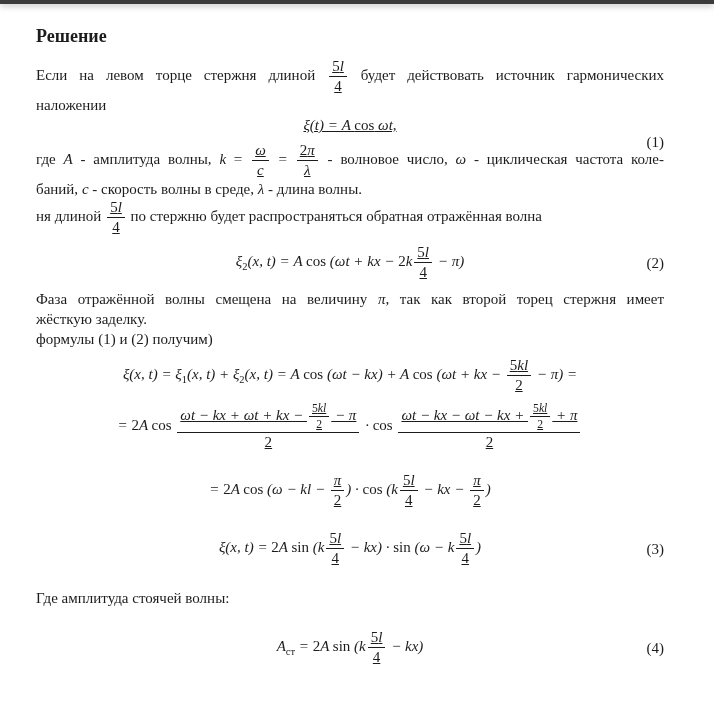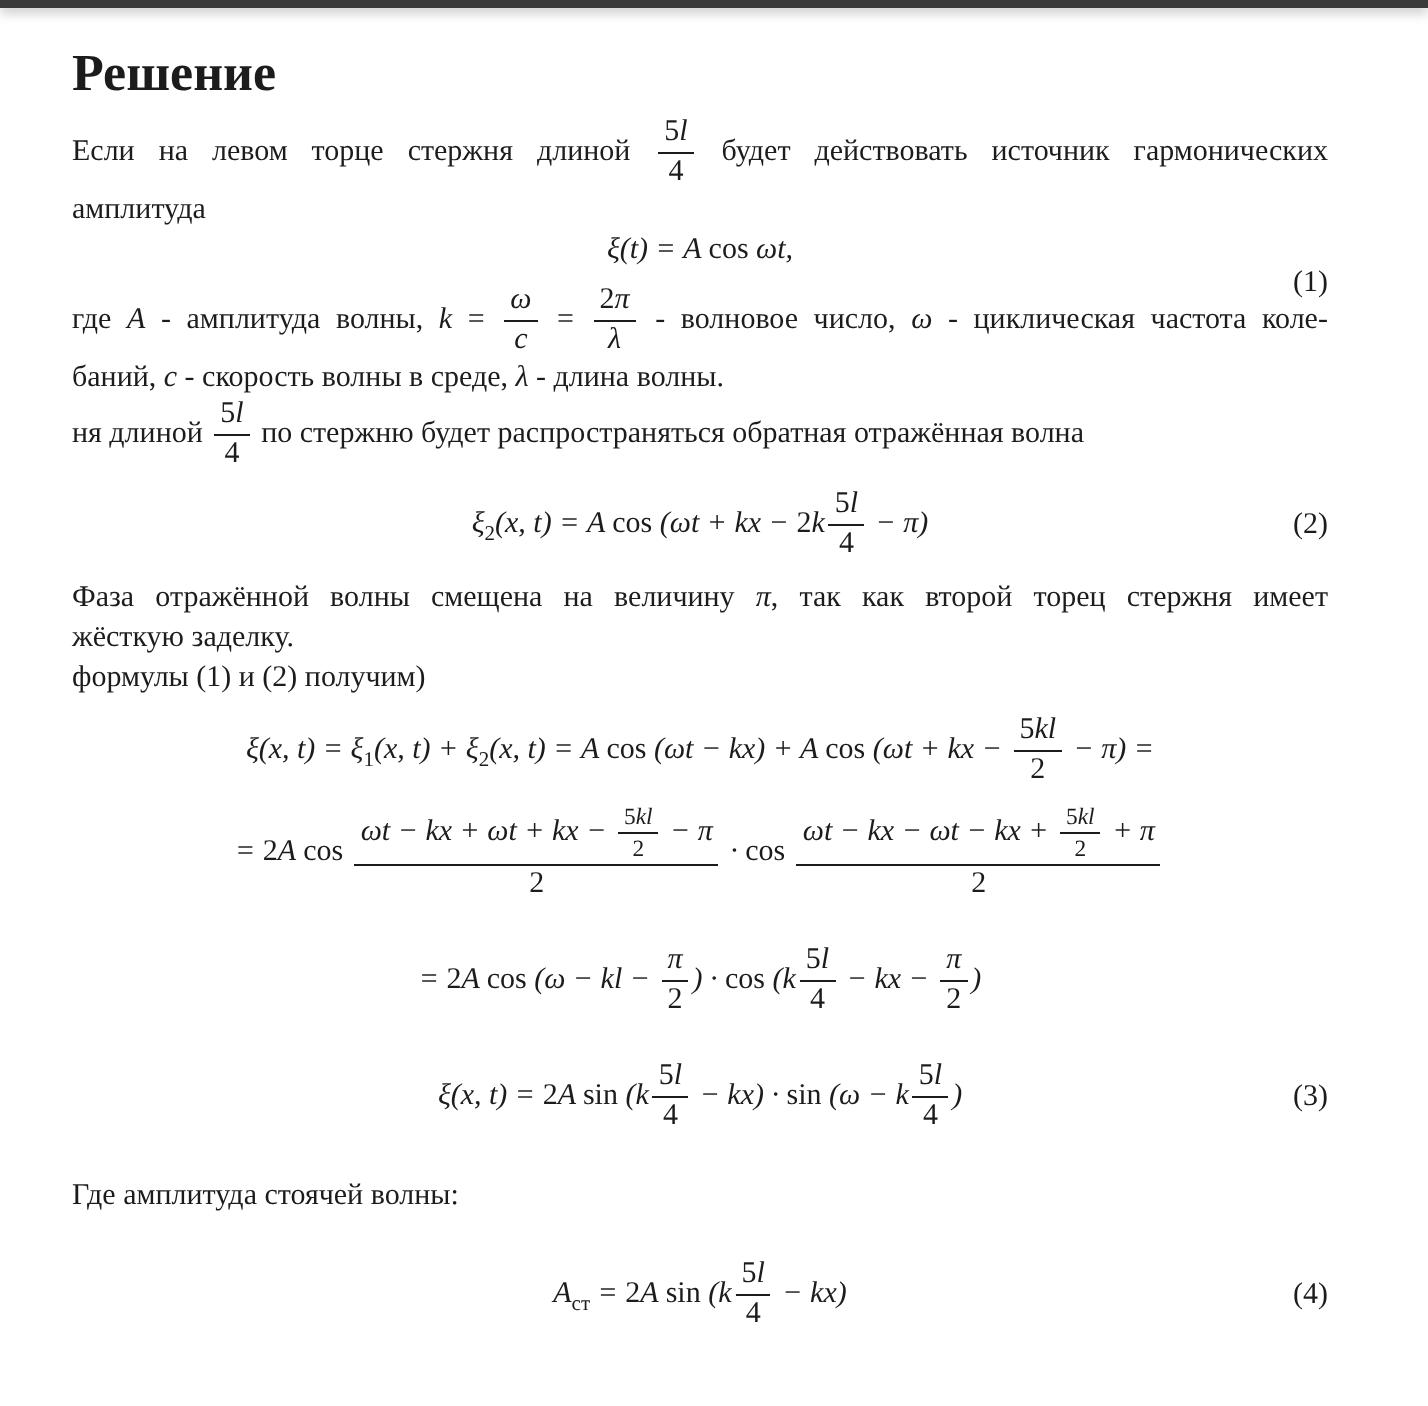--- a/index.html
+++ b/index.html
@@ -13,78 +13,79 @@
   }
   .topbar {
     height: 4px;
     background: #3b3b3b;
     box-shadow: 0 2px 6px rgba(0,0,0,0.28);
   }
   .page {
     padding: 9px 50px 0 36px;
   }
   h1.doc-title {
-    font-size: 26px;
+    font-size: 18px;
     line-height: 27px;
     font-weight: bold;
     margin: 10px 0 8px 0;
     font-family: "Liberation Serif", "DejaVu Serif", serif;
   }
   .line {
     line-height: 20px;
     text-align: left;
   }
   .jline {
     text-align: justify;
     text-align-last: justify;
     -moz-text-align-last: justify;
   }
   .eq {
     position: relative;
     text-align: center;
     margin: 21px 0;
   }
-  .eq-tight { margin: 2px 0; }
+  .eq-tight { margin: 2px 0; text-decoration: underline; }
   .eq-roomy { margin: 8px 0; }
   .math { font-style: italic; }
   .mu { font-style: normal; }
   .mi { font-style: italic; }
   sub { font-size: 0.7em; font-style: normal; }
   .eqnum {
     position: absolute;
     right: 0;
     top: 50%;
     transform: translateY(-50%);
     font-style: normal;
   }
   .frac {
     display: inline-block;
     vertical-align: middle;
     text-align: left;
     text-align-last: center;
     -moz-text-align-last: center;
     margin: 0 2px;
     line-height: 17px;
+    text-decoration: underline;
   }
   .frac .fn { display: block; padding: 0 3px 1px 3px; }
   .frac .fd { display: block; border-top: 1px solid #1c1c1c; padding: 1px 3px 0 3px; }
   .frac .frac { font-size: 0.78em; line-height: 13px; }
   .p6 { margin-top: 6px; }
 </style>
 </head>
 <body>
 
 <div class="topbar"></div>
 
 <div class="page">
 
   <h1 class="doc-title">Решение</h1>
 
   <div class="line jline">Если на левом торце стержня длиной <span class="frac"><span class="fn"><span class="mu">5</span><span class="mi">l</span></span><span class="fd"><span class="mu">4</span></span></span> будет действовать источник гармонических</div>
-  <div class="line">амплитуда</div>
+  <div class="line">наложении</div>
 
   <div class="eq eq-tight">
     <span class="math">ξ(t) = A <span class="mu">cos</span> ωt,</span>
   </div>
 
 
   <div class="eq eq-roomy">
     <span class="eqnum">(1)</span>
   </div>
 

